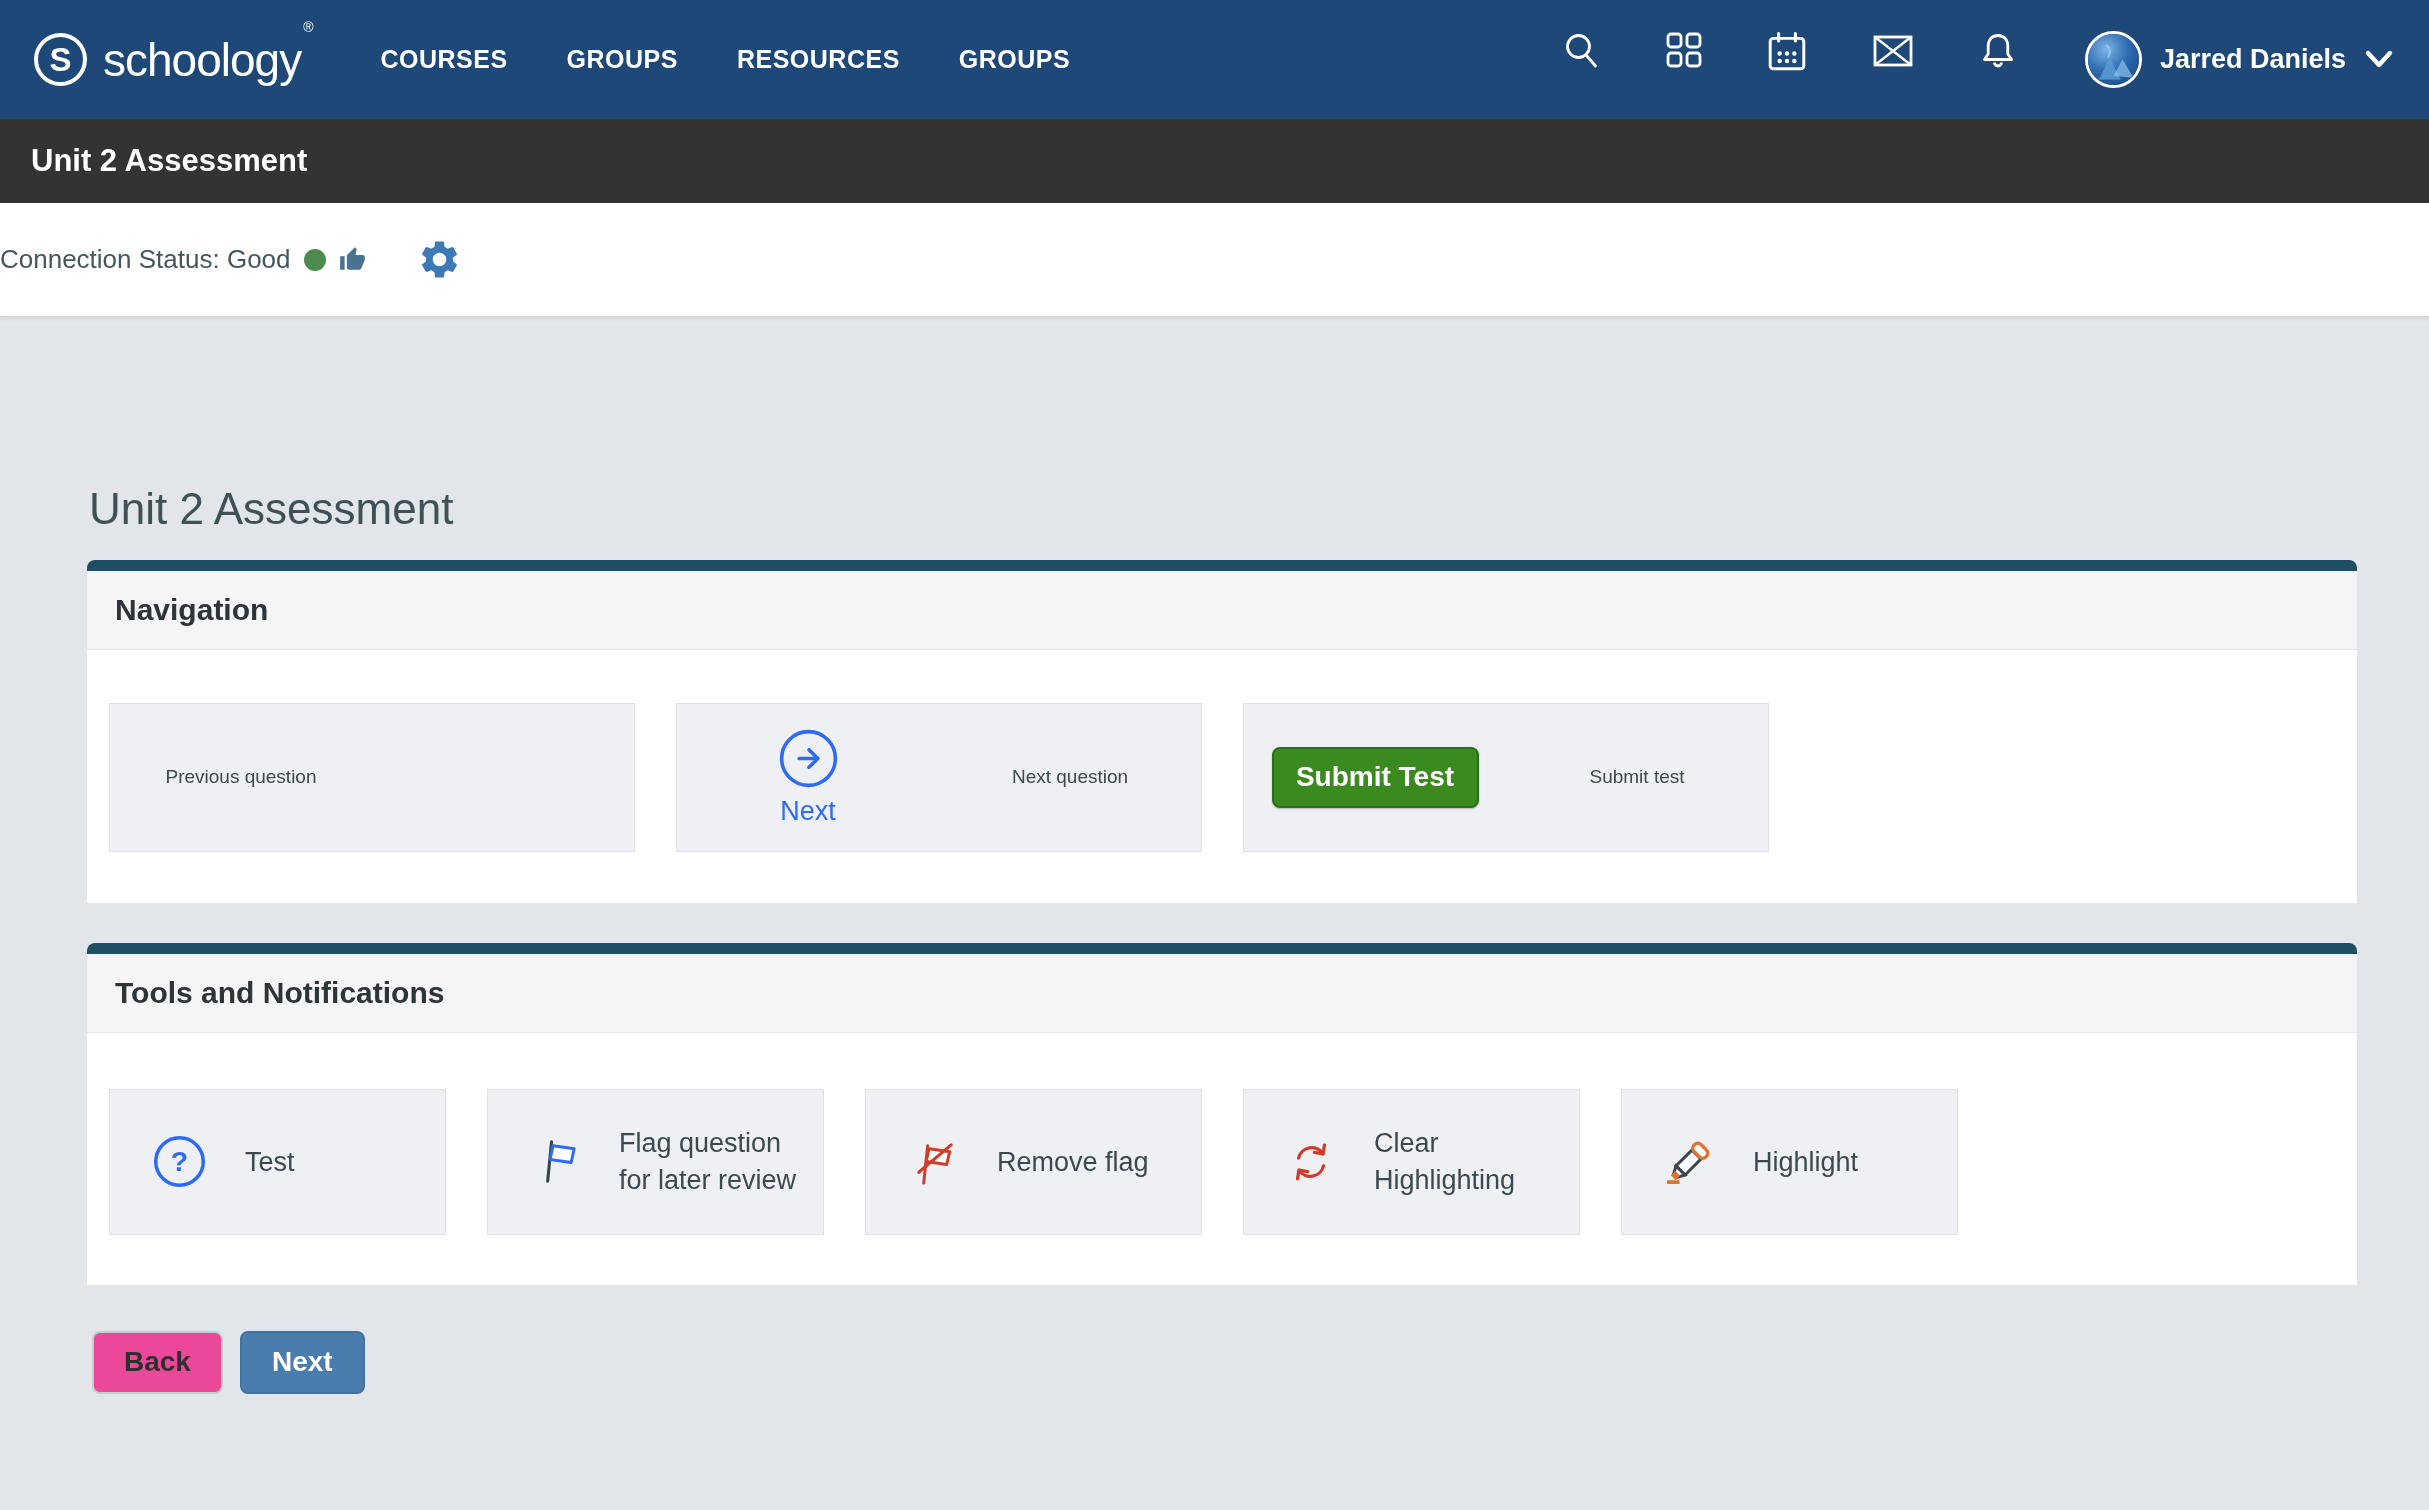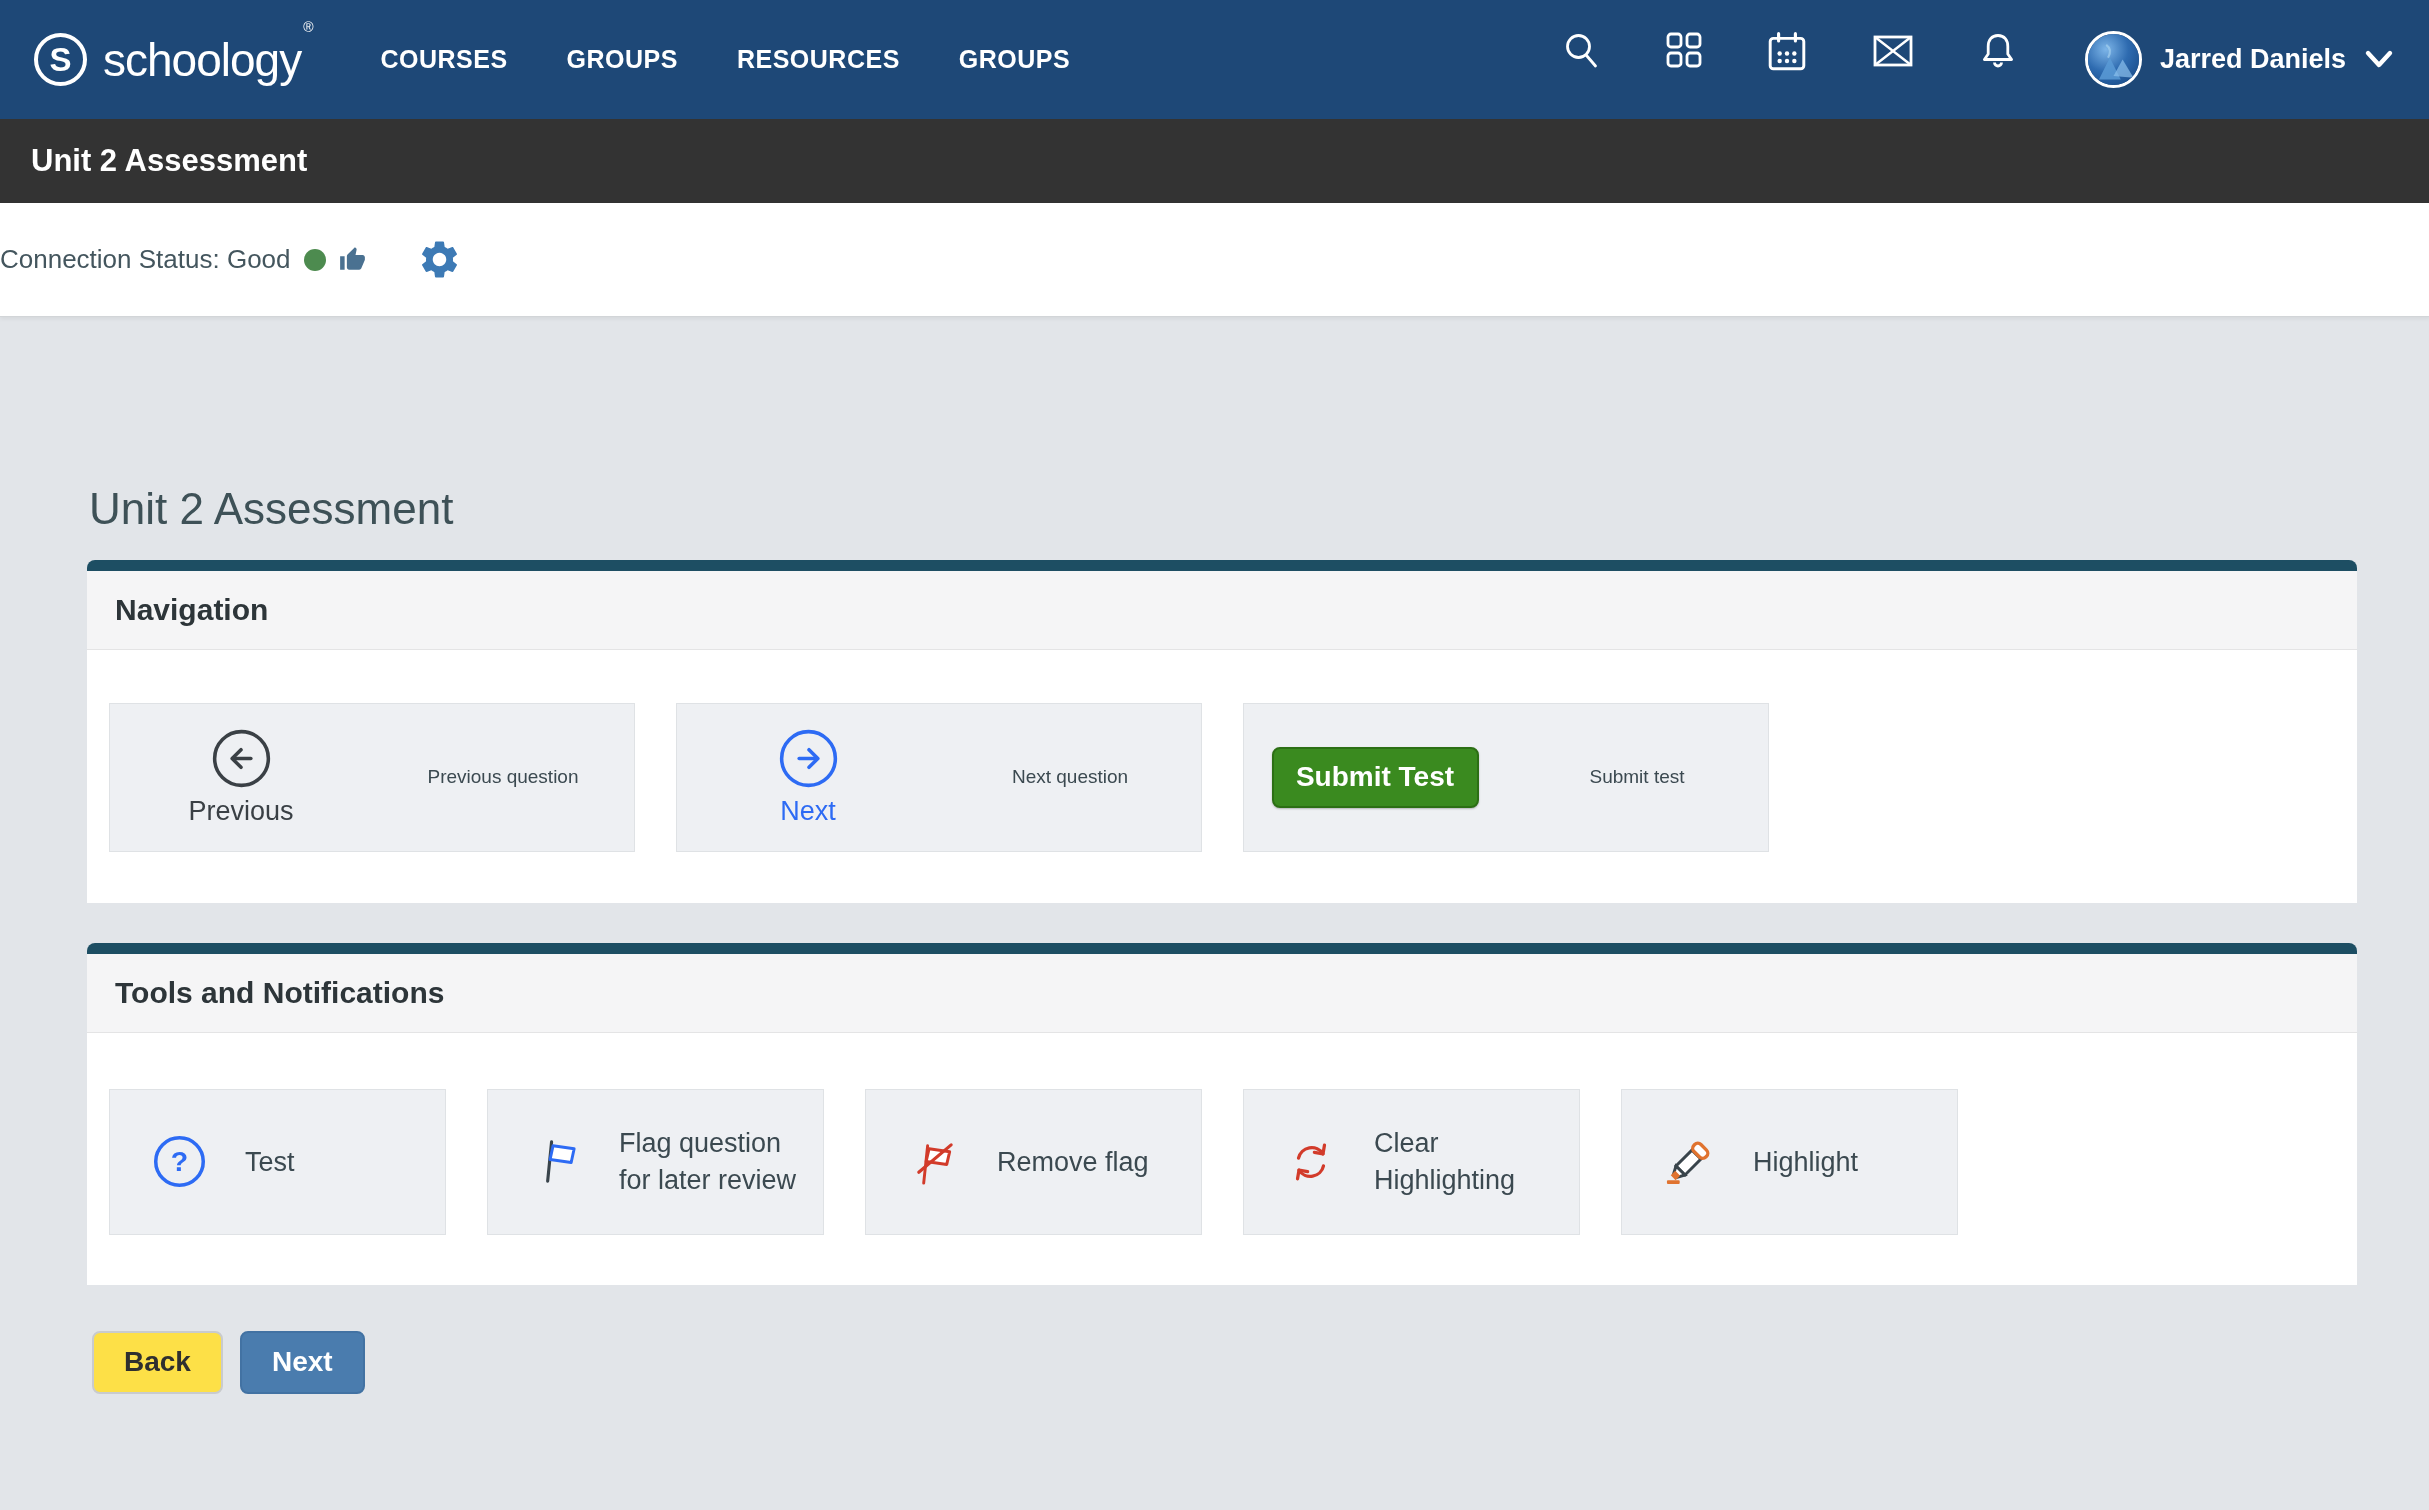--- a/index.html
+++ b/index.html
@@ -92,21 +92,21 @@
     width: 337px; height: 146px;
     background: #eef0f3; border: 1px solid #dfe2e5;
     display: flex; align-items: center; padding-left: 42px; gap: 38px;
     cursor: pointer;
   }
   .tool-label { font-size: 27px; color: #3b4950; line-height: 1.35; max-width: 193px; }
 
   .footer-buttons { display: flex; gap: 17px; margin: 46px 0 0 5px; }
   .btn { height: 63px; border-radius: 8px; font-size: 28px; font-weight: bold;
          font-family: "Liberation Sans", sans-serif; cursor: pointer; padding: 0 30px; }
-  .btn-back { background: #fde047; border: 2px solid #c9cbcd; color: #2f2f2f; }
+  .btn-back { background: #ec4899; border: 2px solid #c9cbcd; color: #2f2f2f; }
   .btn-next { background: #4a7cae; border: 2px solid #4272a3; color: #fff; }
 </style>
 </head>
 <body>
 
 <header class="navbar">
   <div class="brand">
     <span class="brand-mark">
         <span>S</span>
       </span>
@@ -205,32 +205,20 @@
 </div>
 
 <main>
   <h1 class="page-heading">Unit 2 Assessment</h1>
 
   <section class="panel">
     <div class="panel-header">Navigation</div>
     <div class="panel-body nav-body">
 
       <div class="big-card">
-        <div class="icon-col">
-          <span style="display:flex;">
-            <svg width="61" height="61" viewBox="0 0 62 62">
-                <circle cx="31" cy="31" r="27.3" fill="none" stroke="#3a4045" stroke-width="3.6"></circle>
-                <g stroke="#3a4045" stroke-width="3.6" fill="none" stroke-linecap="round" stroke-linejoin="round">
-                  <path d="M40.5 31 H23"></path>
-                  <path d="M30.5 22 L21.5 31 L30.5 40"></path>
-                </g>
-              </svg>
-          </span>
-          <span class="icon-label">Previous</span>
-        </div>
         <div class="big-card-label">Previous question</div>
       </div>
 
       <div class="big-card">
         <div class="icon-col">
           <span style="display:flex;">
             <svg width="61" height="61" viewBox="0 0 62 62">
                 <circle cx="31" cy="31" r="27.3" fill="none" stroke="#2d6bf4" stroke-width="3.6"></circle>
                 <g stroke="#2d6bf4" stroke-width="3.6" fill="none" stroke-linecap="round" stroke-linejoin="round">
                   <path d="M21.5 31 H39"></path>

